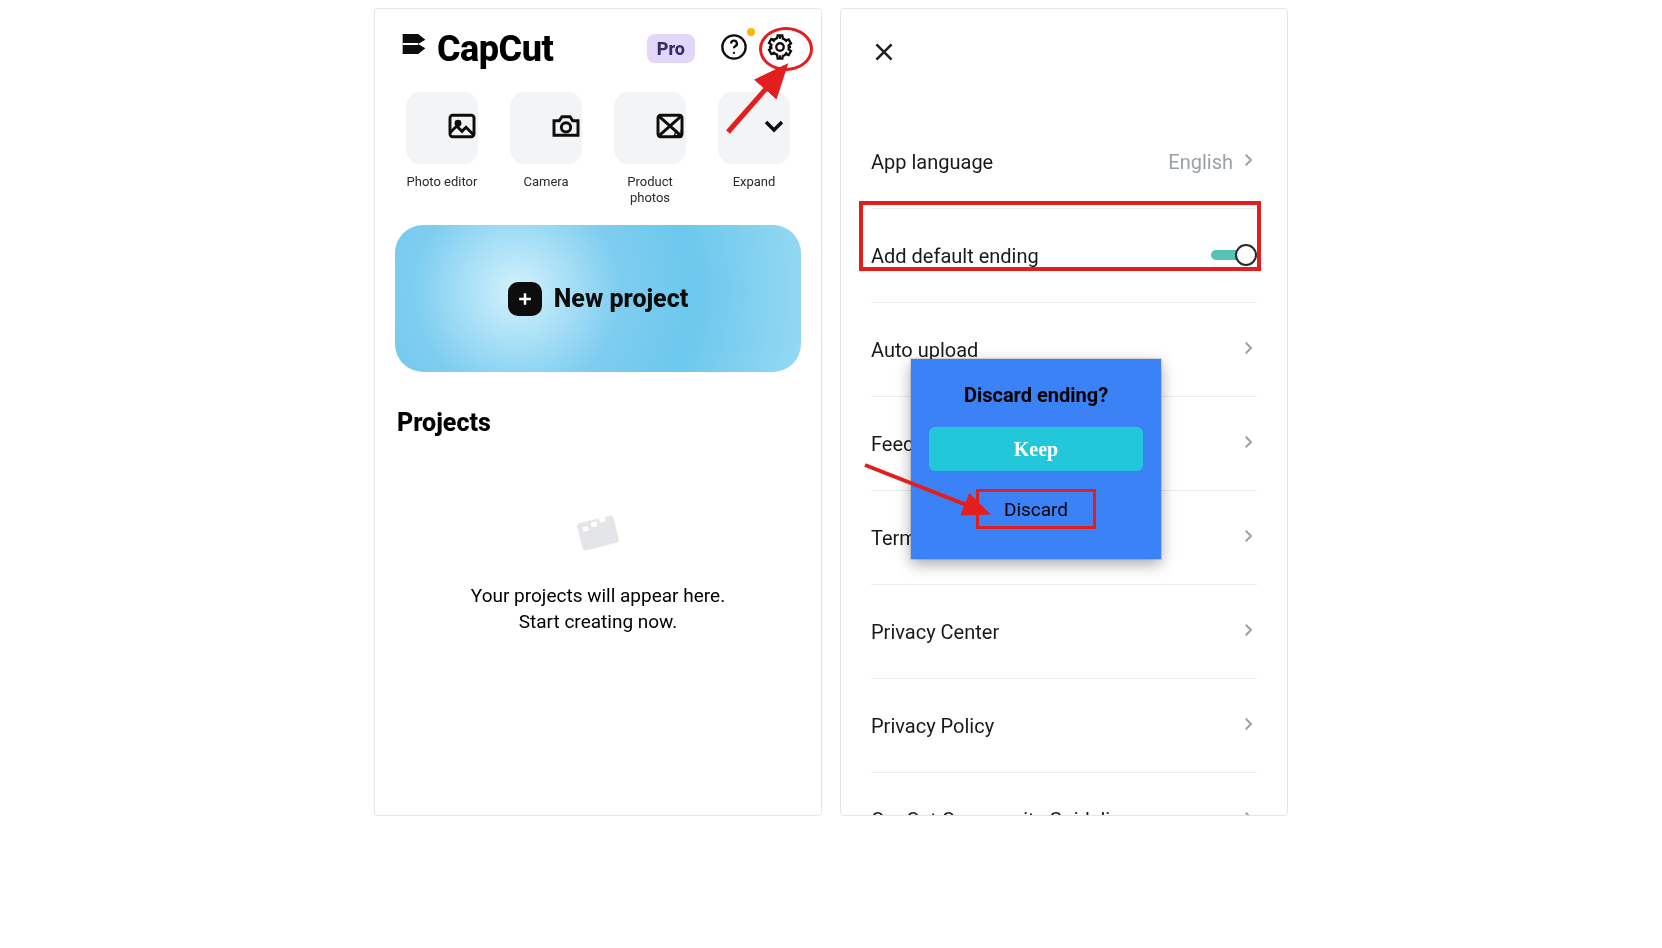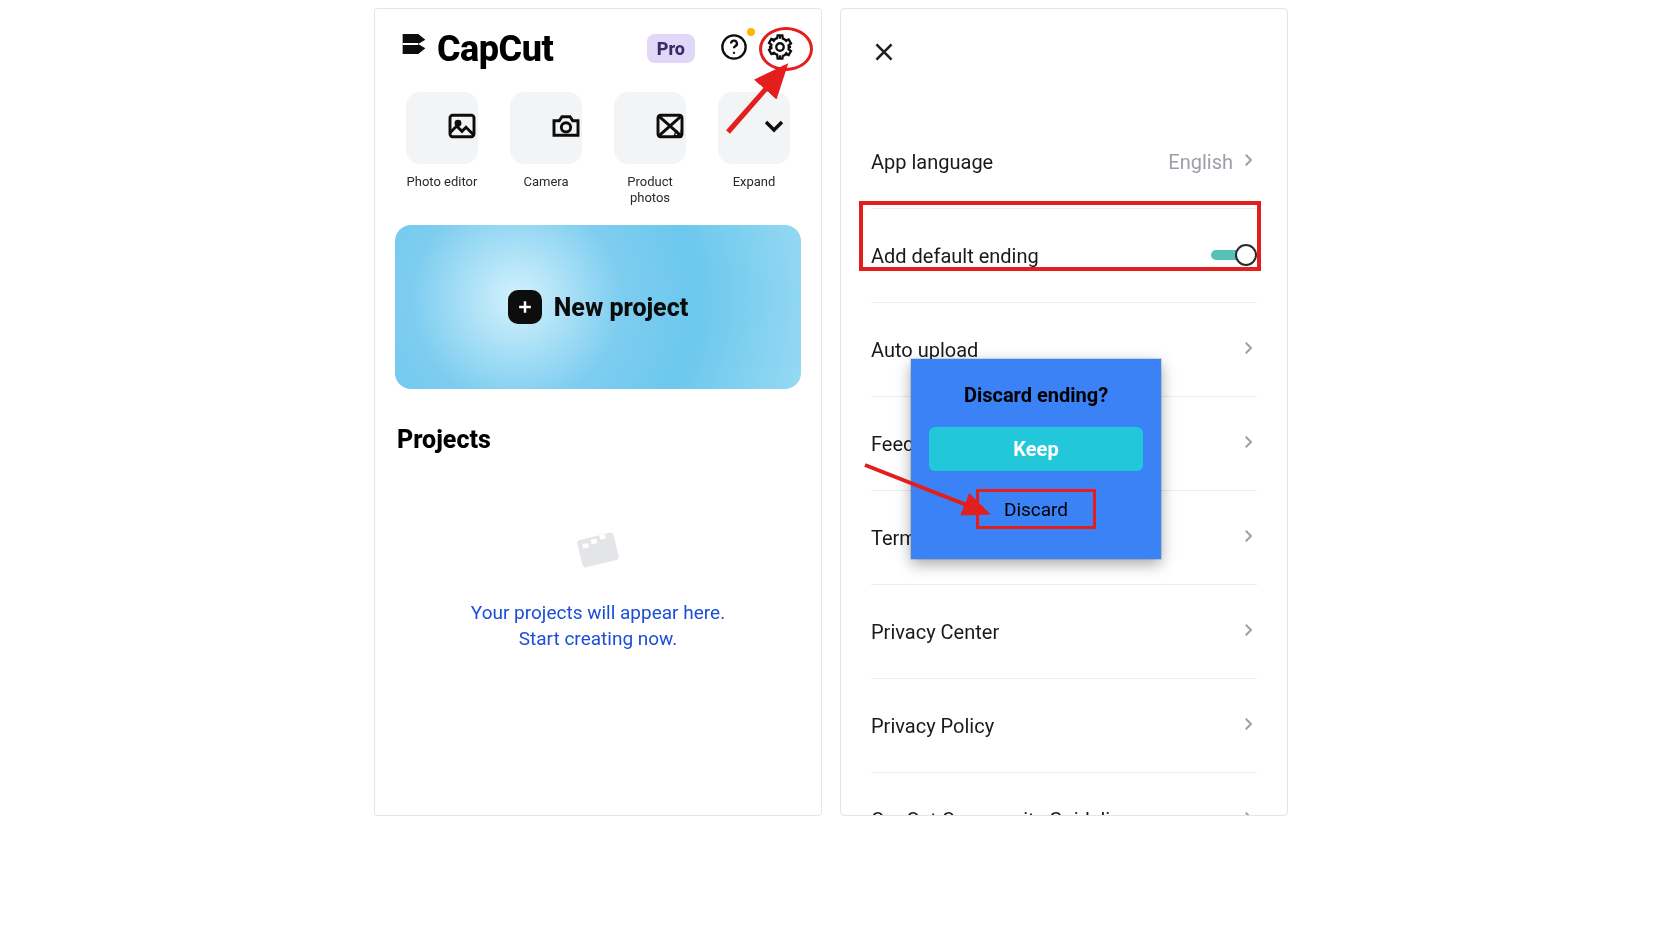--- a/index.html
+++ b/index.html
@@ -87,22 +87,22 @@
     margin-top: 10px;
     font-size: 13px;
     color: #2a2a2a;
     text-align: center;
     line-height: 1.2;
     white-space: pre-line;
   }
 
   .new-project {
     margin: 20px 20px 0 20px;
-    height: 164px;
-    border-radius: 16px;
+    height: 147px;
+    border-radius: 28px;
     background: radial-gradient(circle at 30% 45%, #d3f2fc 0%, #7ecdf0 35%, #6cc8ed 60%, #96d9f3 100%);
     display: flex;
     align-items: center;
     justify-content: center;
     gap: 12px;
   }
   .plus-chip {
     width: 34px; height: 34px; background: #0d0d0d; border-radius: 10px;
     display:flex; align-items:center; justify-content:center;
   }
@@ -116,21 +116,21 @@
   }
 
   .empty {
     margin-top: 68px;
     display: flex;
     flex-direction: column;
     align-items: center;
     color: #9aa0a6;
   }
   .empty svg { width: 56px; height: 56px; opacity: 0.5; }
-  .empty-text { margin-top: 18px; font-size: 19px; text-align: center; line-height: 1.35; color: #1d4ed8; white-space: pre-line; }
+  .empty-text { margin-top: 18px; font-size: 19px; text-align: center; line-height: 1.35; color: #000000; white-space: pre-line; }
 
   
   .anno-gear-circle {
     position: absolute;
     width: 54px; height: 44px;
     border: 3px solid #e41d1d;
     border-radius: 50%;
     top: 18px; right: 8px;
     pointer-events: none;
   }
@@ -202,21 +202,21 @@
   }
   .dialog-title { font-weight: 700; font-size: 20px; }
   .dialog-keep {
     margin-top: 20px;
     background: #22c8da;
     color: #fff;
     font-weight: 700;
     font-size: 20px;
     height: 44px;
     border-radius: 6px;
-    display:flex; align-items:center; justify-content:center;
+    display:flex; align-items:center; justify-content:center;font-family:Liberation Serif, serif;
   }
   .dialog-discard {
     margin: 18px auto 8px auto;
     width: 120px;
     height: 40px;
     border: 3px solid #e41d1d;
     display:flex; align-items:center; justify-content:center;
     font-size: 19px;
   }
 

